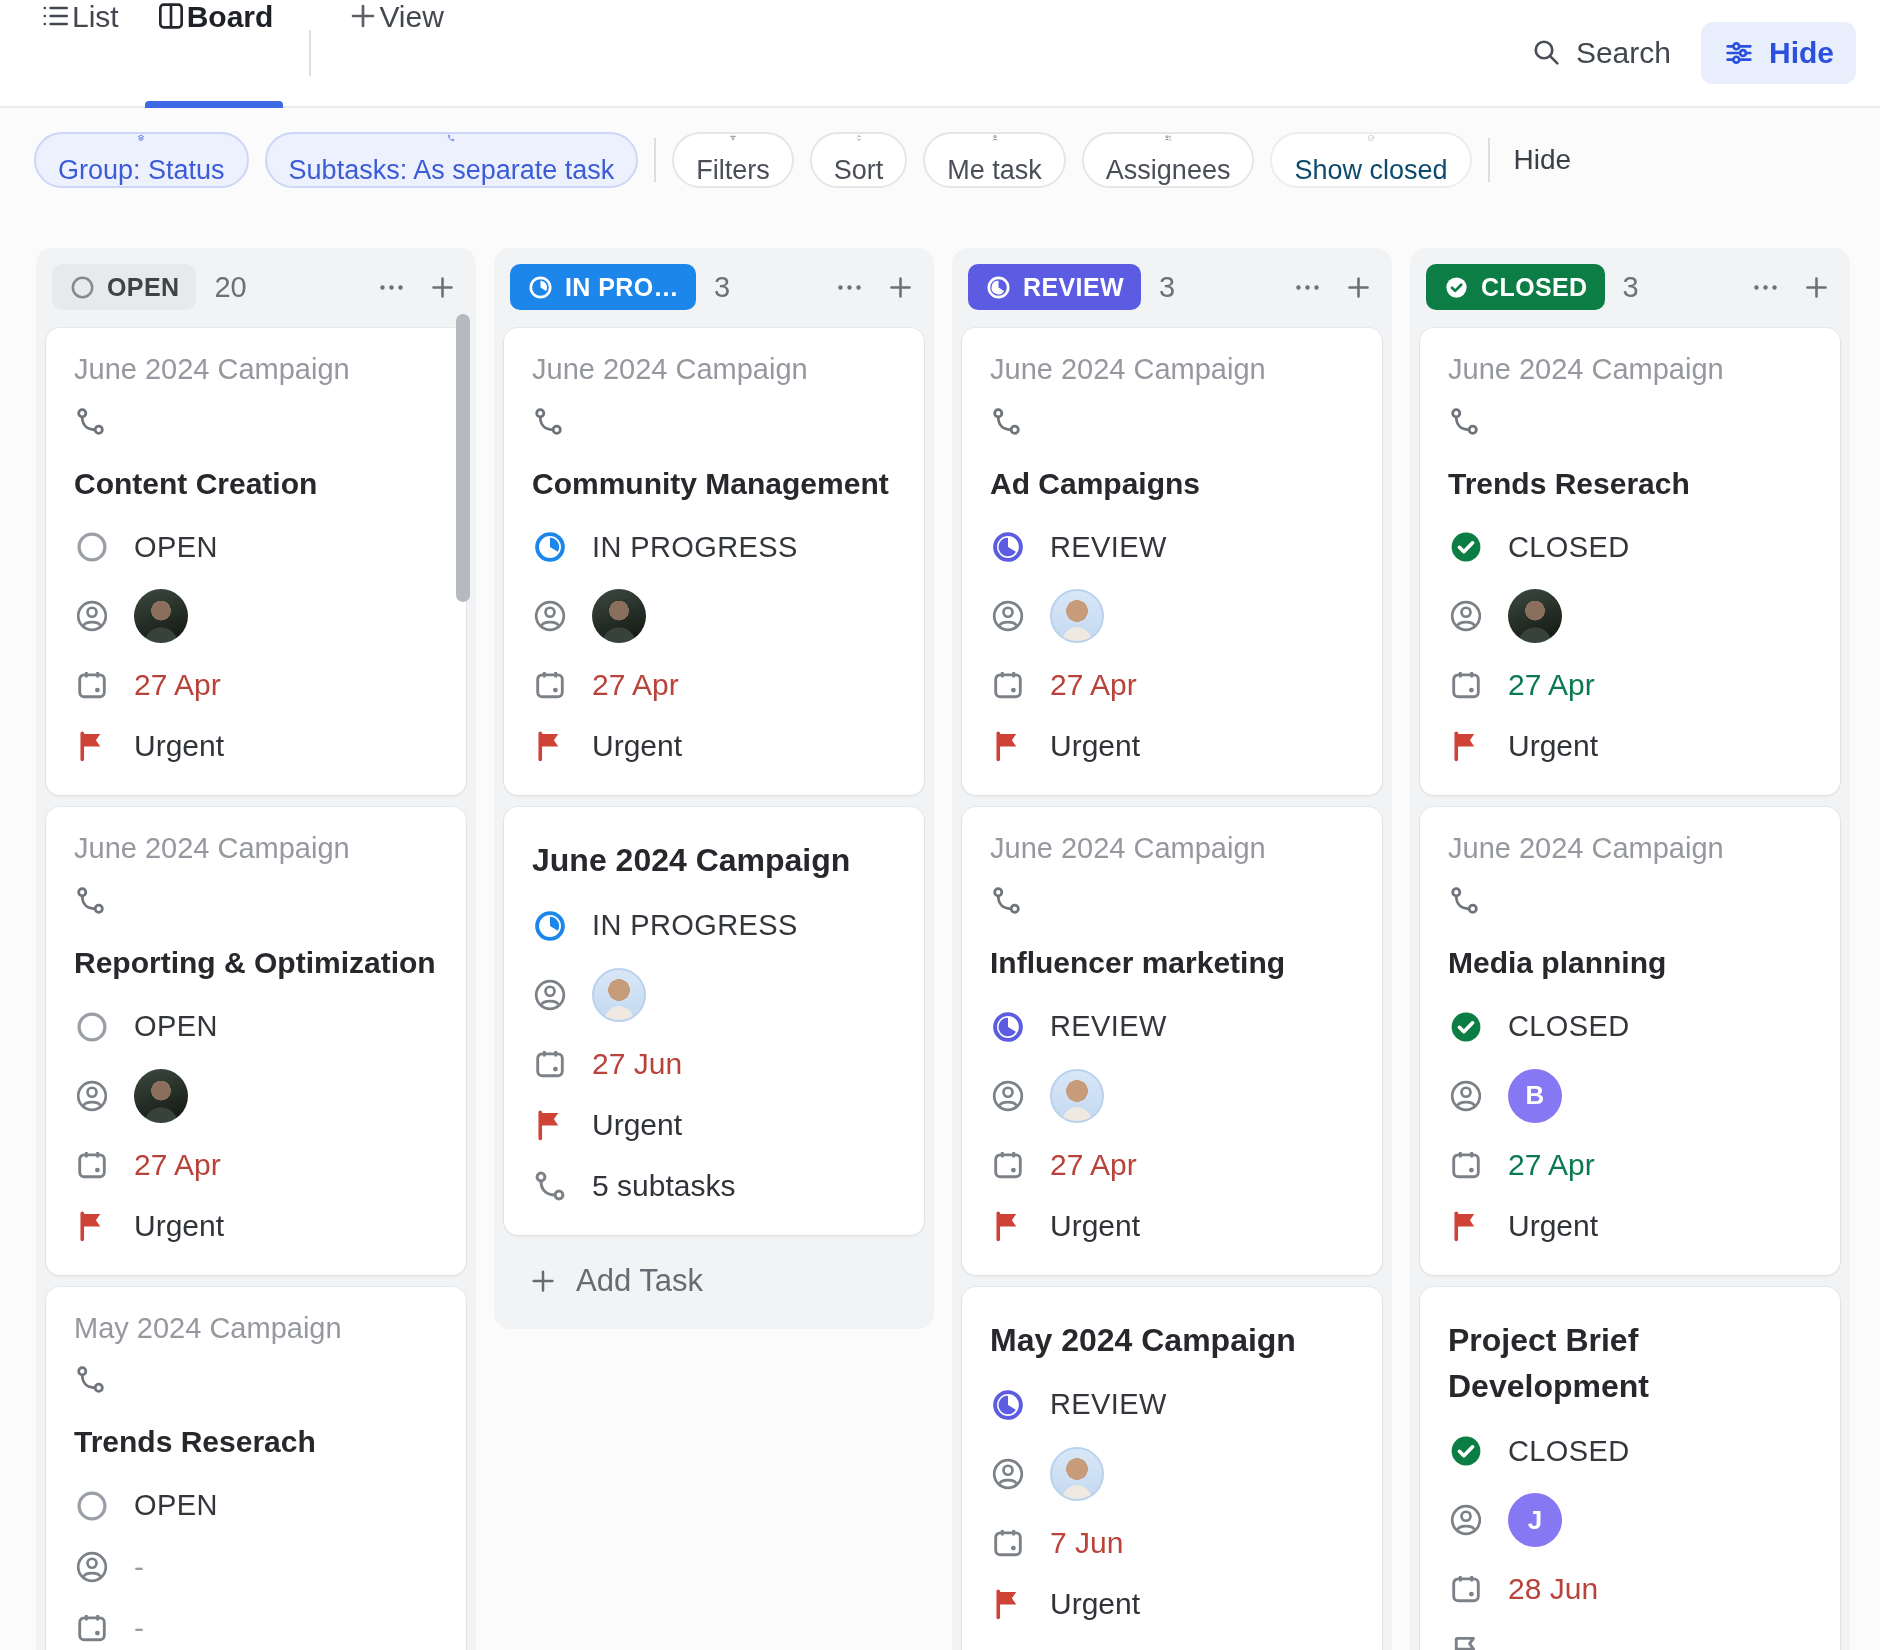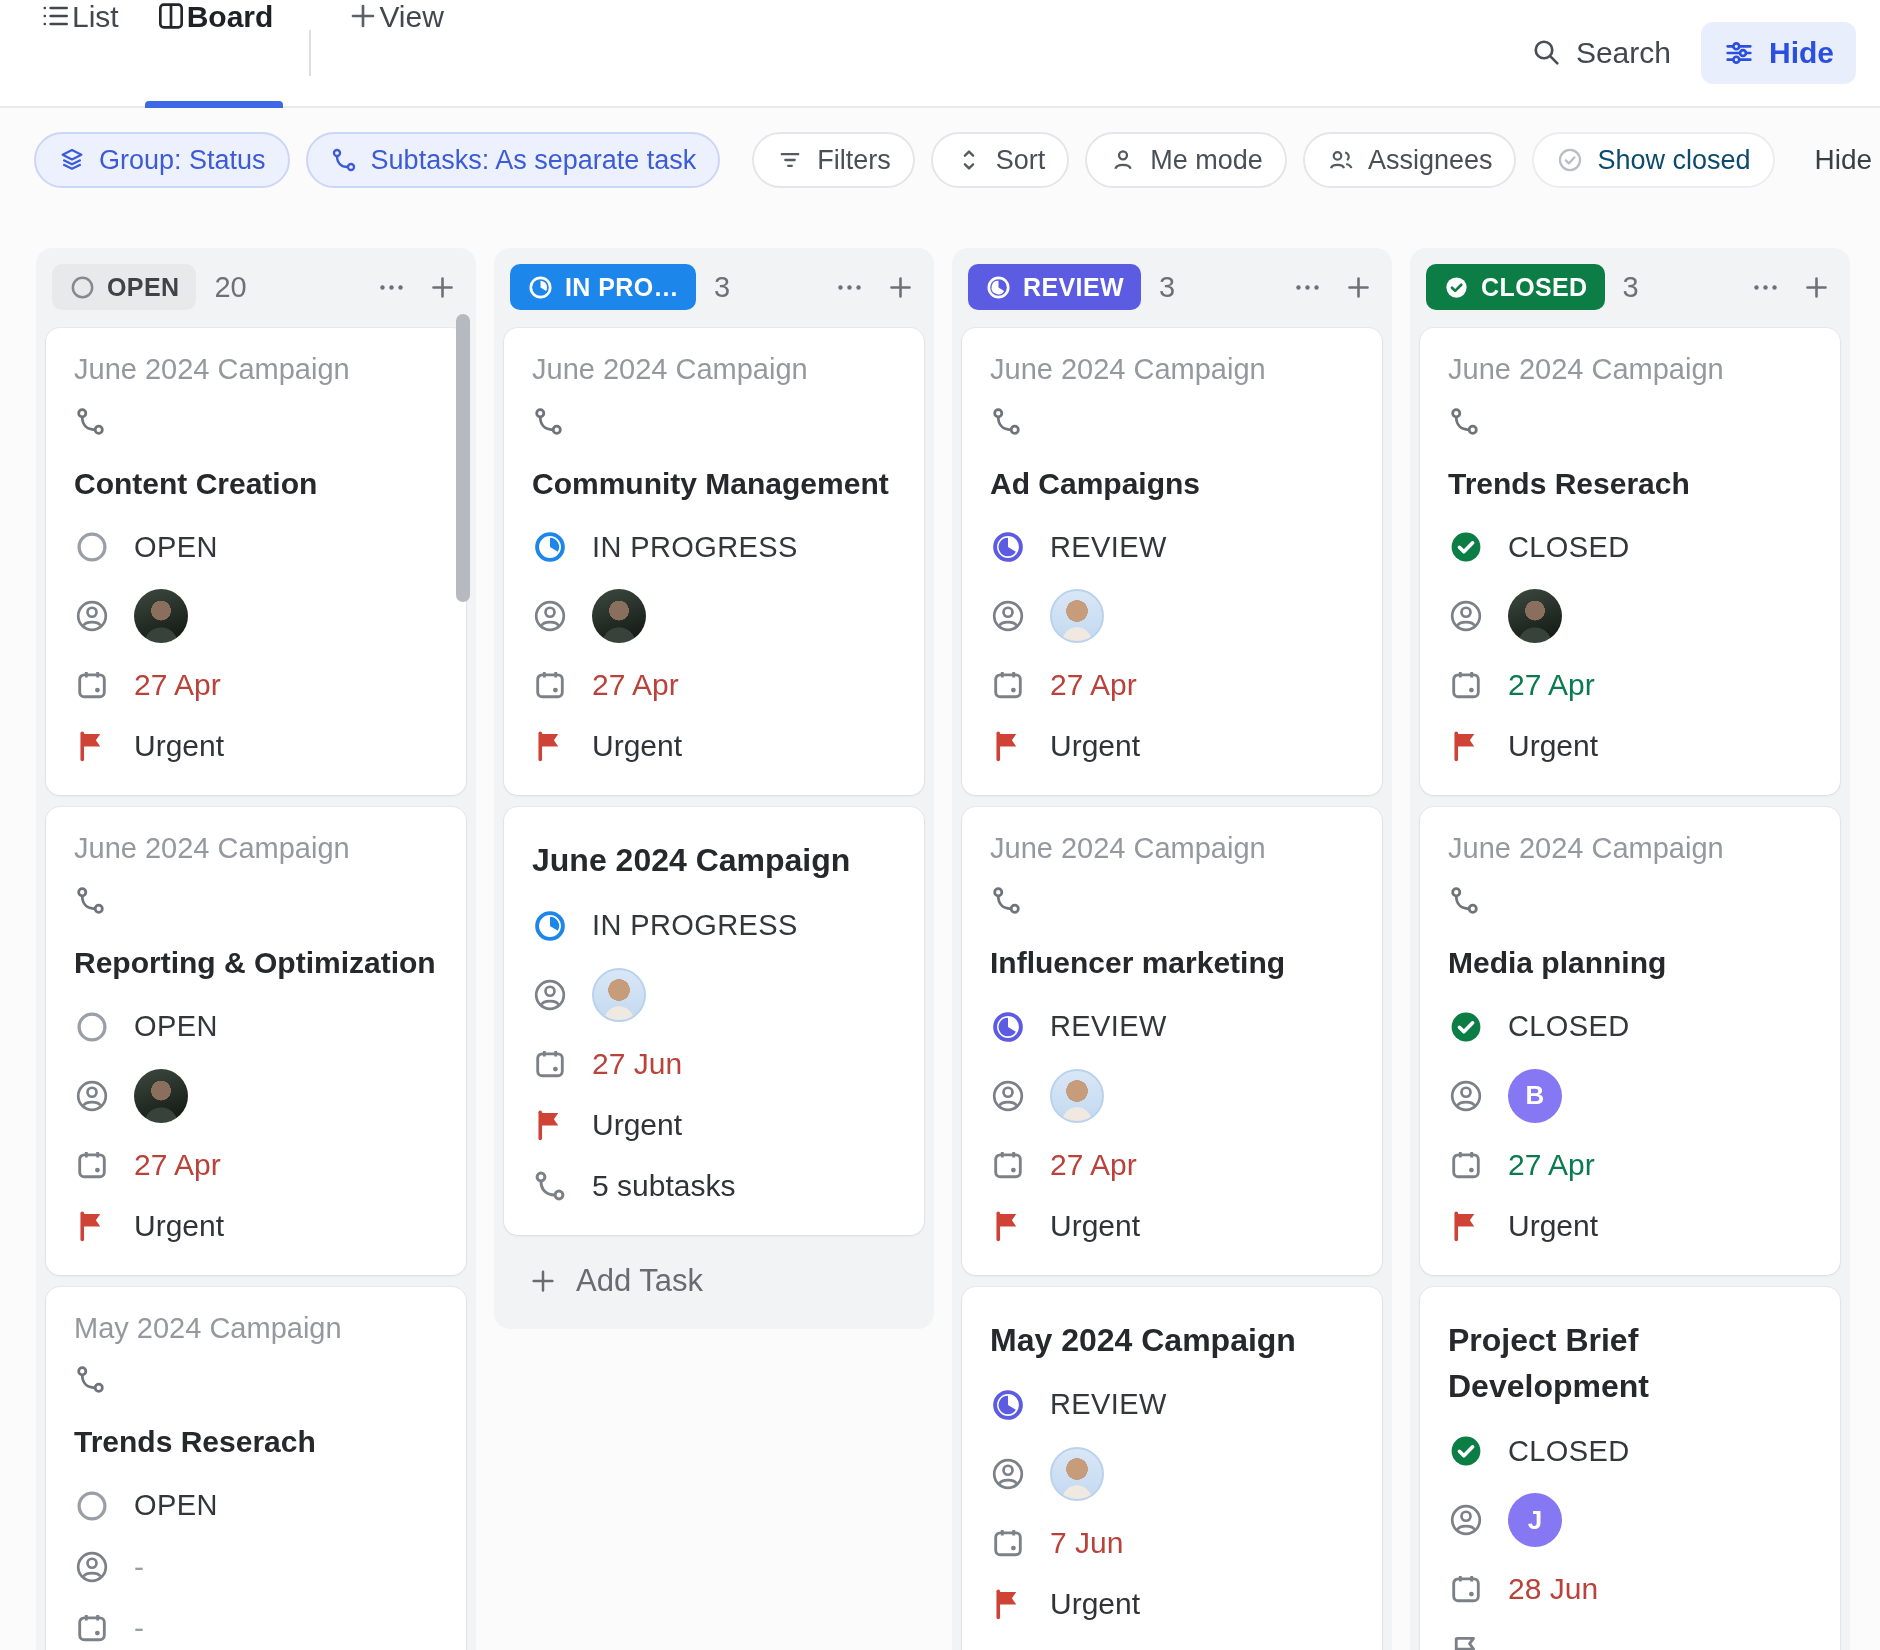--- a/index.html
+++ b/index.html
@@ -20,21 +20,21 @@
   .top-actions { display:flex; align-items:center; gap:30px; }
   .search-btn { display:flex; align-items:flex-start; gap:14px; font-size:30px; color:#42474e; cursor:pointer; }
   .search-btn svg { width:32px; height:32px; }
   .hide-btn { display:flex; align-items:center; gap:14px; font-size:30px; font-weight:600;
     color:#2b4fdf; background:#e9eefc; border:none; border-radius:12px; height:62px; padding:0 22px; cursor:pointer; }
   .hide-btn svg { width:32px; height:32px; }
 
   
   .filterbar { display:flex; align-items:center; gap:16px; padding:24px 40px 0 34px; background:#fbfbfc; }
   .chip { display:flex; align-items:center; gap:13px; height:56px; padding:0 22px;
-    border:2px solid #e4e6ea; background:#fff; border-radius:28px; font-size:27px; color:#4a4f57; cursor:pointer; white-space:nowrap; }
+    border:2px solid #e4e6ea; background:#fff; border-radius:28px; font-size:27px; color:#4a4f57; cursor:pointer; white-space:nowrap;flex-direction:column; }
   .chip svg { width:28px; height:28px; }
   .chip.blue { background:#edf1fd; border-color:#ccd6f6; color:#3c5bd7; }
   .chip.disabled { color:#0c4a6e; border-color:#ebedf0; }
   .vdiv { width:2px; height:44px; background:#dcdee2; }
   .hide-link { font-size:28px; color:#3a3e45; padding:0 8px; cursor:pointer; }
 
   
   .board { display:flex; align-items:flex-start; gap:18px; padding:60px 0 0 36px; }
   .column { width:440px; background:#f2f3f5; border-radius:16px; padding:10px; position:relative; flex:none; }
   .col-header { display:flex; align-items:center; height:58px; padding:0 8px 0 6px; }
@@ -160,21 +160,21 @@
         <path d="M8.5 8.3L12 4.8L15.5 8.3"></path>
         <path d="M8.5 15.7L12 19.2L15.5 15.7"></path>
       </svg>
     <span>Sort</span>
   </div>
   <div class="chip">
     <svg viewBox="0 0 24 24" fill="none" stroke="#555a61" stroke-width="2">
         <circle cx="12" cy="8" r="3.4"></circle>
         <path d="M5.5 19.5C6.5 15 17.5 15 18.5 19.5"></path>
       </svg>
-    <span>Me mode</span>
+    <span>Me task</span>
   </div>
   <div class="chip">
     <svg viewBox="0 0 24 24" fill="none" stroke="#555a61" stroke-width="1.9">
         <circle cx="9" cy="8.5" r="3.2"></circle>
         <path d="M3.5 19C4.3 15.2 13.7 15.2 14.5 19"></path>
         <path d="M15.5 5.6C17.3 6 18.6 7.5 18.6 9.4C18.6 10.5 18.1 11.5 17.3 12.2"></path>
         <path d="M16.5 15.4C19 16 20.5 17.4 20.8 19"></path>
       </svg>
     <span>Assignees</span>
   </div>

